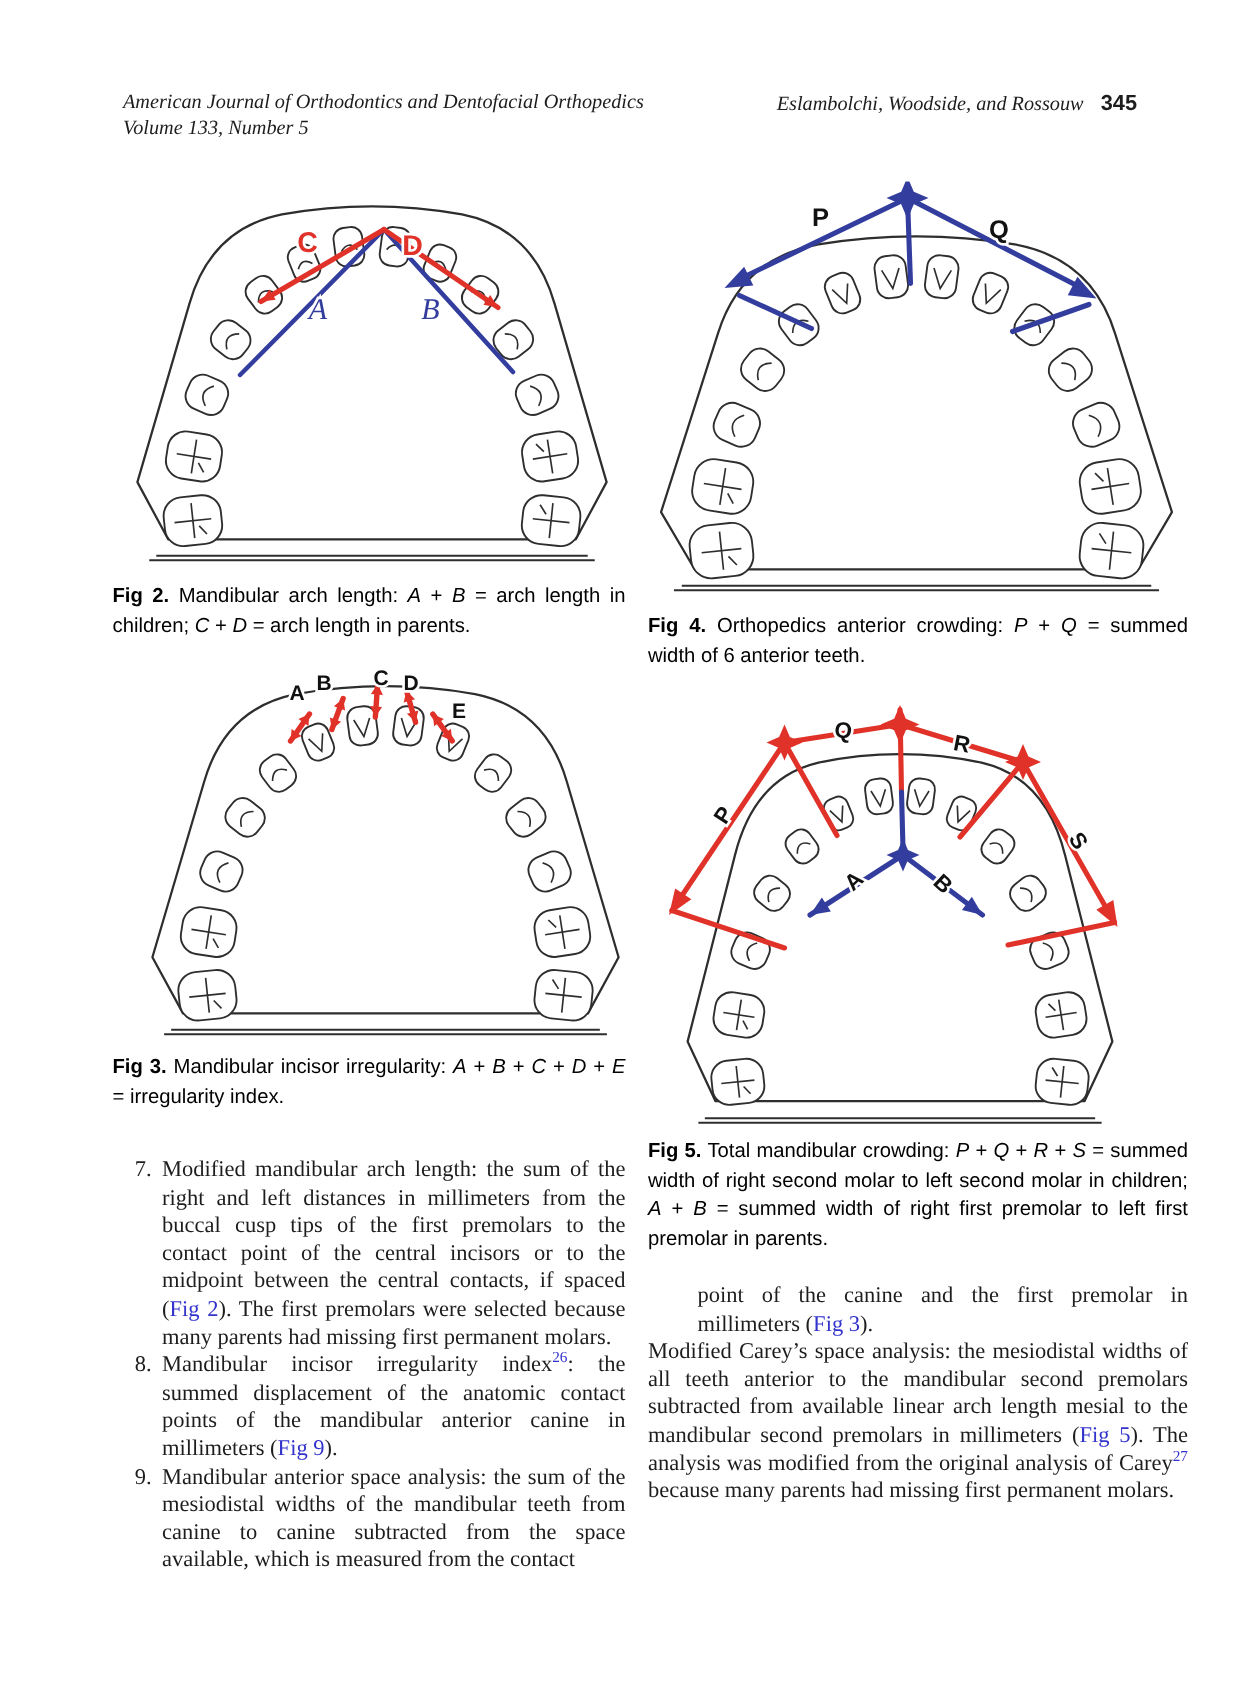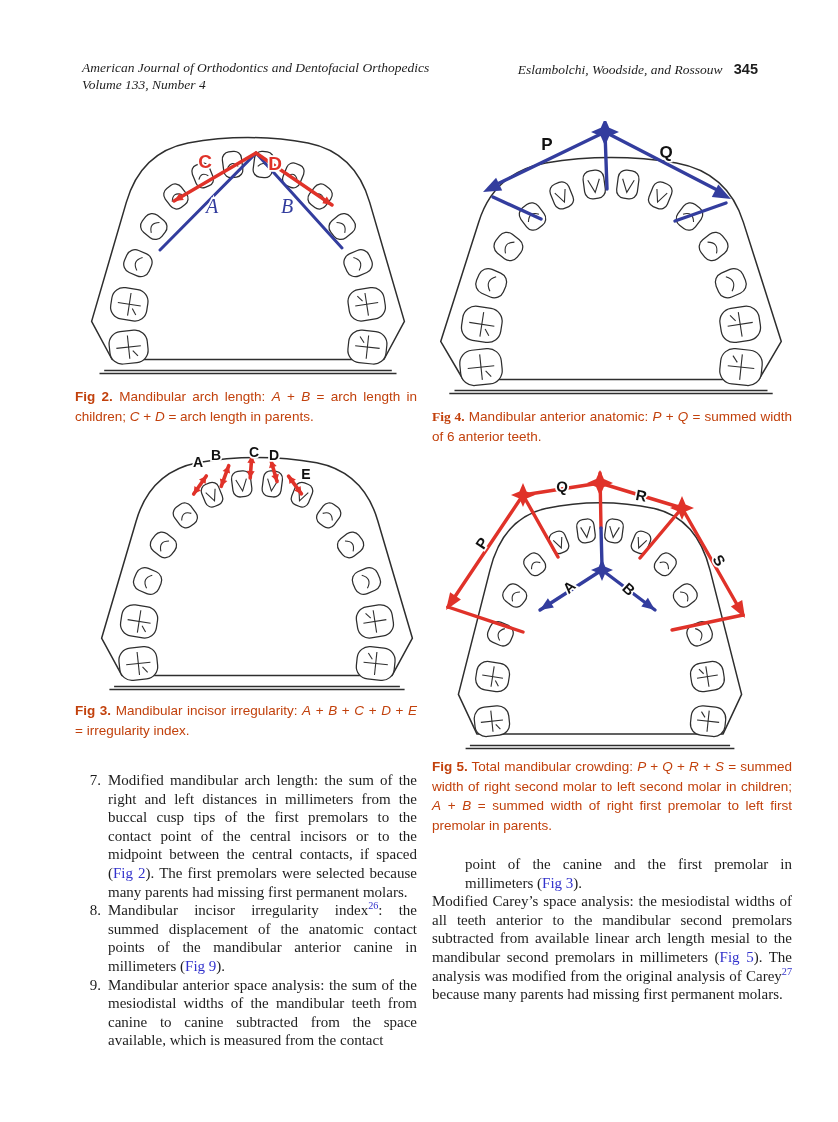--- a/index.html
+++ b/index.html
@@ -10,39 +10,39 @@
   }
   
   .hdr-left{position:absolute; left:82px; top:60px; font-style:italic; font-size:13.5px; line-height:16.5px;}
   .hdr-right{position:absolute; right:80px; top:61px; font-size:13.5px; white-space:nowrap;}
   .hdr-right .authors{font-style:italic;text-align:right;}
   .hdr-right .pagenum{font-family:"Liberation Sans",sans-serif; font-weight:bold; font-size:14.5px; font-style:normal; margin-left:8px;}
   
   .fig{position:absolute;}
   .caption{
     position:absolute; font-family:"Liberation Sans",sans-serif;
-    font-size:13.5px; line-height:19.5px; text-align:justify; color:#c2410c;
+    font-size:13.5px; line-height:19.5px; text-align:justify; color:#000000;
   }
   
   .bodycol{position:absolute; font-size:15px; line-height:18.6px; text-align:justify;}
   .li{display:flex; margin:0;}
   .li .num{flex:0 0 33px; text-align:right; padding-right:7px; box-sizing:border-box;}
   .li .itxt{flex:1 1 auto; text-align:justify;}
   .cont{padding-left:33px; text-align:justify;}
   .cite-link{color:#3232cc;}
   sup{font-size:0.68em; line-height:0; vertical-align:super;}
 </style>
 </head>
 <body>
 
 <div class="page">
 
   <div class="hdr-left">
     <div>American Journal of Orthodontics and Dentofacial Orthopedics</div>
-    <div>Volume 133, Number 4</div>
+    <div>Volume 133, Number 5</div>
   </div>
   <div class="hdr-right">
     <span class="authors">Eslambolchi, Woodside, and Rossouw</span>
     <span class="pagenum">345</span>
   </div>
 
   <svg id="svg-fig2" class="fig" style="left:88px; top:123px;" width="320" height="252">
       <path d="M 24.1 236.5 L 3.6 198.4 L 38.3 79.4
     Q 52.6 29.4 100.0 19.9 Q 160.0 9.2 220.0 19.9
     Q 267.4 29.4 281.7 79.4 L 316.4 198.4 L 295.9 236.5 Z" fill="none" stroke="#2e2e2e" stroke-width="1.5" stroke-linejoin="round"></path>
@@ -199,21 +199,21 @@
       <line x1="170" y1="11" x2="288" y2="72" stroke="#333d9e" stroke-width="3.4" stroke-linecap="round"></line>
       <line x1="170" y1="11" x2="172" y2="68" stroke="#333d9e" stroke-width="3.4" stroke-linecap="round"></line>
       <path d="M 48 71 L 61.1 56.8 L 67.2 69.4 Z" fill="#333d9e" stroke="none"></path>
       <path d="M 296 78 L 276.8 75.9 L 283.3 63.5 Z" fill="#333d9e" stroke="none"></path>
       <line x1="58" y1="76" x2="106" y2="98" stroke="#333d9e" stroke-width="3.4" stroke-linecap="round"></line>
       <line x1="291" y1="82" x2="240" y2="100" stroke="#333d9e" stroke-width="3.4" stroke-linecap="round"></line>
       <path d="M 170 -3 L 174.2 6.8 L 184 11 L 174.2 15.2 L 170 25 L 165.8 15.2 L 156 11 L 165.8 6.8 Z" fill="#333d9e" stroke="none"></path>
       <text x="112" y="25" fill="#111" font-family="&quot;Liberation Sans&quot;,sans-serif" font-size="17" font-weight="bold" font-style="normal" text-anchor="middle" dominant-baseline="middle" stroke="#fff" stroke-width="3.5" paint-order="stroke">P</text>
       <text x="231" y="33" fill="#111" font-family="&quot;Liberation Sans&quot;,sans-serif" font-size="17" font-weight="bold" font-style="normal" text-anchor="middle" dominant-baseline="middle" stroke="#fff" stroke-width="3.5" paint-order="stroke">Q</text>
     </svg>
-  <div class="caption" style="left:432px; top:407px; width:360px;"><span style="font-weight: bold; font-family: Liberation Serif, serif;">Fig 4.</span><span>  Mandibular anterior anatomic: </span><span style="font-style: italic;">P</span><span> + </span><span style="font-style: italic;">Q</span><span> = summed width of 6 anterior teeth.</span></div>
+  <div class="caption" style="left:432px; top:407px; width:360px;"><span style="font-weight: bold;">Fig 4.</span><span>  Orthopedics anterior crowding: </span><span style="font-style: italic;">P</span><span> + </span><span style="font-style: italic;">Q</span><span> = summed width of 6 anterior teeth.</span></div>
 
   <svg id="svg-fig3" class="fig" style="left:98px; top:445px;" width="318" height="246">
       <path d="M 24.0 230.6 L 3.6 193.2 L 38.1 76.2
     Q 52.2 27.1 99.3 17.7 Q 159.0 7.2 218.7 17.7
     Q 265.8 27.1 279.9 76.2 L 314.4 193.2 L 294.0 230.6 Z" fill="none" stroke="#2e2e2e" stroke-width="1.5" stroke-linejoin="round"></path>
       <line x1="16.1" y1="241.5" x2="301.9" y2="241.5" stroke="#2e2e2e" stroke-width="1.3"></line>
       <line x1="11.4" y1="244.5" x2="306.6" y2="244.5" stroke="#2e2e2e" stroke-width="1.3"></line>
       <g transform="translate(40.3 218.5) rotate(-96.0)">
         <rect x="-16.175757575757576" y="-19.03030303030303" width="32.35151515151515" height="38.06060606060606" rx="12.293575757575757" fill="#fff" stroke="#2e2e2e" stroke-width="1.25"></rect>
         <path d="M -11.6 0.0 L 11.6 0.0" fill="none" stroke="#2e2e2e" stroke-width="1.1"></path>

